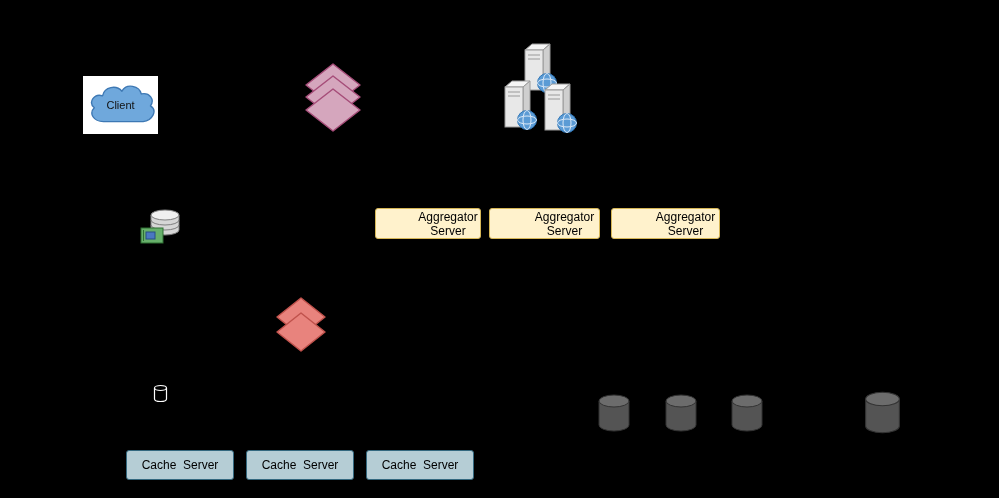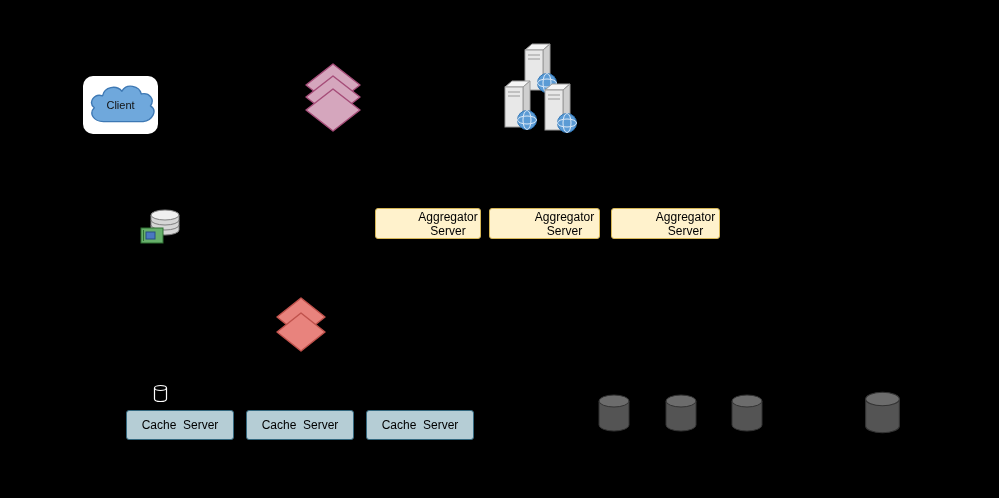--- a/index.html
+++ b/index.html
@@ -18,32 +18,32 @@
   .abs { position: absolute; }
   .node {
     position: absolute;
     display: flex;
     align-items: center;
     justify-content: center;
     font-size: 12px;
     color: #000;
     box-sizing: border-box;
     text-align: center;
-    border-radius: 10px;
   }
   .agg-box {
     background: #fff2cc;
     border: 1px solid #d6b656;
     border-radius: 3px;
     padding-left: 40px;
   }
   .cache-box {
     background: #b5cdd5;
     border: 1px solid #33687f;
     border-radius: 3px;
+    margin-top: 40px;
   }
   .cache-box .label { white-space: pre; }
   .client-box { background: #ffffff; }
   .client-box .label {
     position: absolute;
     left: 0; right: 0;
     top: 50%;
     transform: translateY(-50%);
     text-align: center;
     font-size: 11px;

